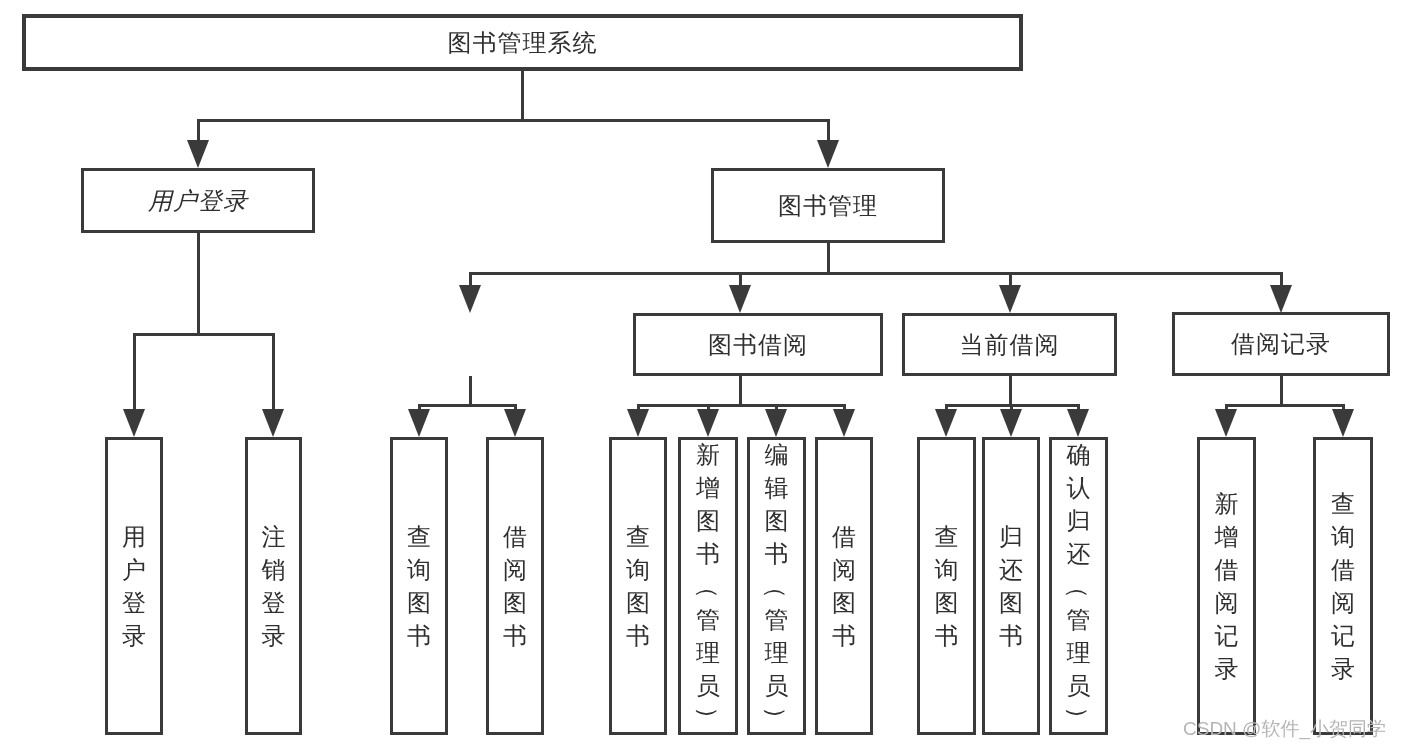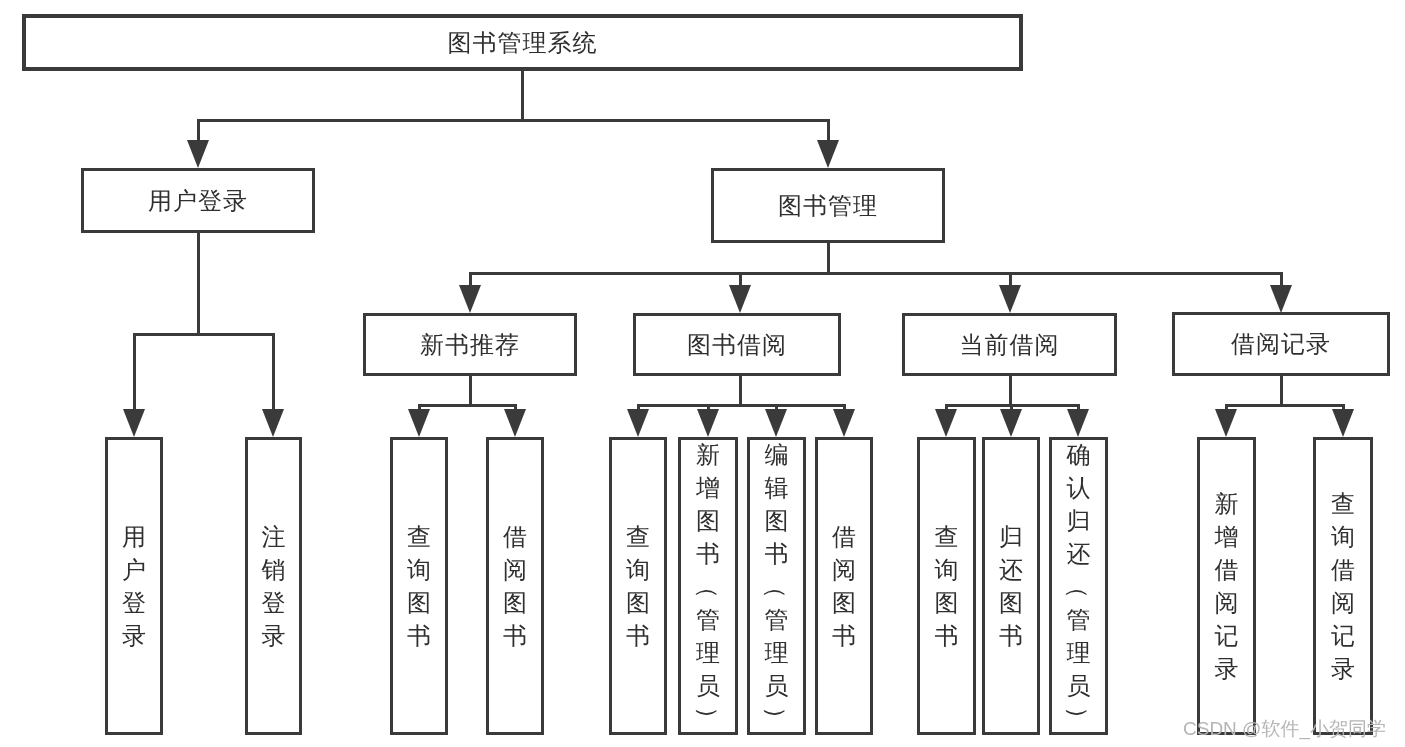--- a/index.html
+++ b/index.html
@@ -112,24 +112,23 @@
     <div class="arrowhead" style="left: 935px; top: 409px;"></div>
     <div class="line" style="left: 1009.5px; top: 405px; width: 3px; height: 8px;"></div>
     <div class="arrowhead" style="left: 1000px; top: 409px;"></div>
     <div class="line" style="left: 1076.5px; top: 405px; width: 3px; height: 8px;"></div>
     <div class="arrowhead" style="left: 1067px; top: 409px;"></div>
     <div class="line" style="left: 1224.5px; top: 405px; width: 3px; height: 8px;"></div>
     <div class="arrowhead" style="left: 1215px; top: 409px;"></div>
     <div class="line" style="left: 1341.5px; top: 405px; width: 3px; height: 8px;"></div>
     <div class="arrowhead" style="left: 1332px; top: 409px;"></div>
     <div class="node h root" style="left: 22px; top: 14px; width: 1001px; height: 57px;">图书管理系统</div>
-    <div class="node h" style="left: 81px; top: 168px; width: 234px; height: 65px;">用户登录</div>
+    <div class="node h" style="left: 81px; top: 168px; width: 234px; height: 65px; font-style: italic;">用户登录</div>
     <div class="node h" style="left: 711px; top: 168px; width: 234px; height: 75px;">图书管理</div>
-    <div class="node h" style="left: 363px; top: 313px; width: 214px; height: 63px;">新书推荐</div>
-    <div class="node h" style="left: 633px; top: 313px; width: 208px; height: 63px;">图书借阅</div>
+    <div class="node h" style="left: 633px; top: 313px; width: 250px; height: 63px;">图书借阅</div>
     <div class="node h" style="left: 1172px; top: 312px; width: 218px; height: 64px;">借阅记录</div>
     <div class="node h" style="left: 902px; top: 313px; width: 215px; height: 63px;">当前借阅</div>
     <div class="node v" style="left: 105px; top: 437px; width: 58px; height: 298px;">
       <span class="vchar">用</span>
       <span class="vchar">户</span>
       <span class="vchar">登</span>
       <span class="vchar">录</span>
     </div>
     <div class="node v" style="left: 245px; top: 437px; width: 57px; height: 298px;">
       <span class="vchar">注</span>

